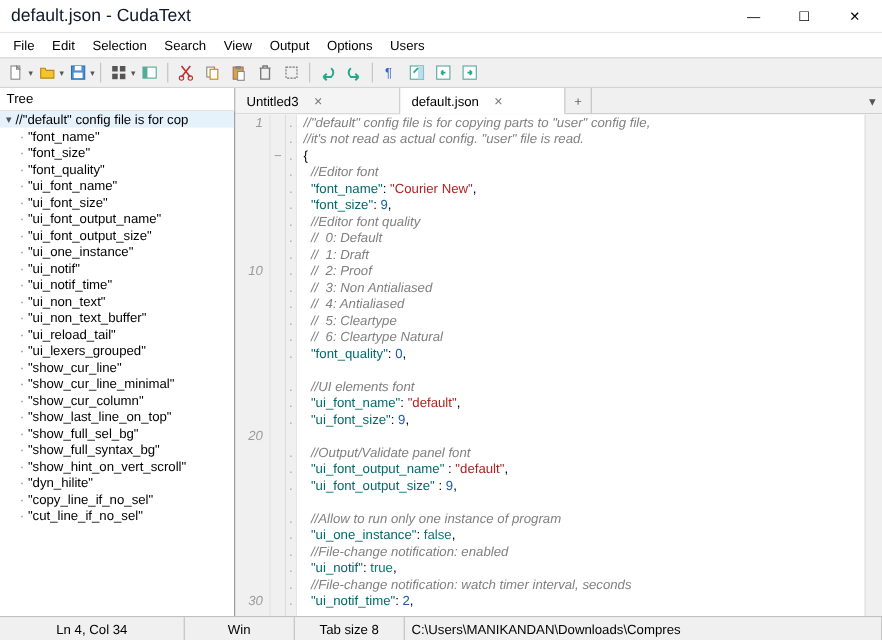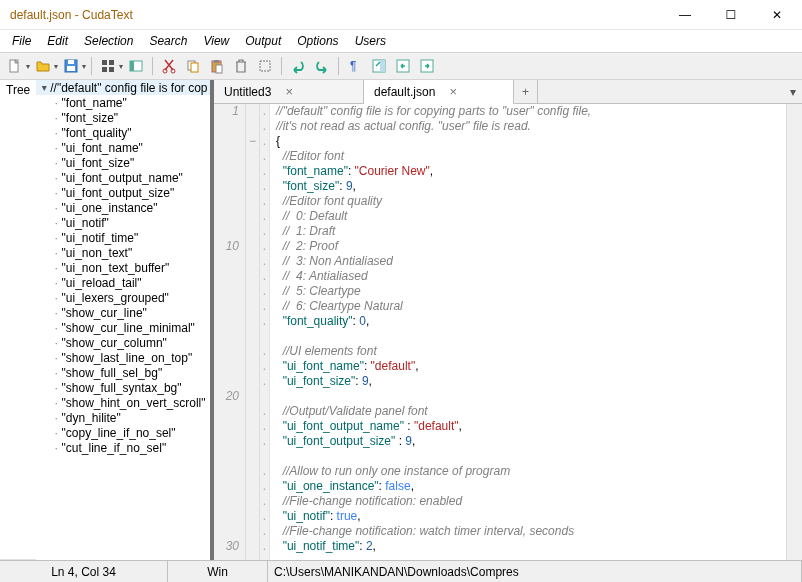--- a/index.html
+++ b/index.html
@@ -1,33 +1,33 @@
 <!DOCTYPE html>
 <html><head>
 <meta charset="utf-8">
 <style>
 * { margin: 0; padding: 0; box-sizing: border-box; font-family: "Segoe UI", Tahoma, sans-serif; font-size: 12px; }
 html, body { width: 802px; height: 582px; overflow: hidden; background: #fff; }
 
 .titlebar { height: 30px; background: #fff; display: flex; align-items: center; padding: 0 2px 0 10px; border-bottom: 1px solid #e5e5e5; }
-.titlebar .title { flex: 1; font-size: 12px; color: #a16207; }
+.titlebar .title { flex: 1; font-size: 16px; color: #0f172a; }
 .titlebar .wbtn { width: 46px; height: 30px; display: flex; align-items: center; justify-content: center; color: #000; }
 
 .menubar { height: 22px; display: flex; align-items: center; padding: 0 4px; gap: 0; background: #fff; }
-.menubar .mitem { padding: 2px 8px; font-size: 12px; font-style: italic; }
+.menubar .mitem { padding: 2px 8px; font-size: 12px; }
 
 .toolbar { height: 28px; display: flex; align-items: center; background: #f0f0f0; border-top: 1px solid #d4d4d4; border-bottom: 1px solid #d4d4d4; padding: 0 4px; gap: 2px; }
 .tb { width: 22px; height: 22px; display: flex; align-items: center; justify-content: center; border-radius: 2px; }
 .tb svg { width: 16px; height: 16px; }
 .sep { width: 1px; height: 18px; background: #c0c0c0; margin: 0 3px; }
 .dd { font-size: 8px; color: #555; margin-left: -2px; }
 
 .main { display: flex; height: calc(582px - 30px - 22px - 28px - 22px); }
 
-.tree-panel { width: 214px; border-right: 4px solid #737373; display: flex; flex-direction: row; background: #fff; }
+.tree-panel { width: 214px; border-right: 1px solid #737373; display: flex; flex-direction: column; background: #fff; }
 .tree-header { padding: 3px 6px; font-size: 12px; background: #fff; border-bottom: 1px solid #e2e2e2; }
 .tree-body { flex: 1; overflow: hidden; }
 .tree-row { display: flex; align-items: center; height: 15px; padding-left: 2px; font-size: 12px; white-space: nowrap; }
 .tree-row .exp { width: 12px; text-align: center; color: #555; font-size: 10px; }
 .tree-row .lbl { color: #000; }
 .tree-row.root { background: #e5f1fb; }
 .tree-row.child { padding-left: 18px; }
 .tree-row.child .lbl::before { content: "· "; color: #888; }
 
 .editor-area { flex: 1; display: flex; flex-direction: column; overflow: hidden; }
@@ -43,21 +43,21 @@
 .gutter { width: 32px; background: #f0f0f0; color: #9a9a9a; text-align: right; padding-right: 6px; border-right: 1px solid #ddd; font-style: italic; }
 .fold { width: 14px; background: #f0f0f0; color: #999; text-align: center; border-right: 1px solid #ddd; }
 .marks { width: 10px; background: #f0f0f0; color: #aaa; text-align: center; border-right: 1px solid #e4e4e4; }
 .code { flex: 1; padding-left: 6px; white-space: pre; color: #000; }
 .ln { height: 15px; line-height: 15px; }
 .c-cmt { color: #808080; font-style: italic; }
 .c-key { color: #006a6a; }
 .c-str { color: #b22222; }
 .c-num { color: #1e5aa8; }
 .c-pun { color: #000; }
-.c-kw  { color: #3b82f6; }
+.c-kw  { color: #0f766e; }
 
 .statusbar { height: 22px; display: flex; align-items: stretch; background: #f0f0f0; border-top: 1px solid #c0c0c0; font-size: 12px; }
 .sb { border-right: 1px solid #c0c0c0; display: flex; align-items: center; justify-content: center; padding: 0 6px; }
 .sb.path { flex: 1; justify-content: flex-start; overflow: hidden; white-space: nowrap; }
 
 .scroll-v { width: 16px; background: #f0f0f0; border-left: 1px solid #dcdcdc; }
 </style>
 </head>
 <body>
 
@@ -383,14 +383,15 @@
         </div>
       <div class="code" id="code"><div class="ln"><span class="c-cmt">//"default" config file is for copying parts to "user" config file,</span></div><div class="ln"><span class="c-cmt">//it's not read as actual config. "user" file is read.</span></div><div class="ln"><span class="c-pun">{</span></div><div class="ln">  <span class="c-cmt">//Editor font</span></div><div class="ln">  <span class="c-key">"font_name"</span><span class="c-pun">: </span><span class="c-str">"Courier New"</span><span class="c-pun">,</span></div><div class="ln">  <span class="c-key">"font_size"</span><span class="c-pun">: </span><span class="c-num">9</span><span class="c-pun">,</span></div><div class="ln">  <span class="c-cmt">//Editor font quality</span></div><div class="ln">  <span class="c-cmt">//  0: Default</span></div><div class="ln">  <span class="c-cmt">//  1: Draft</span></div><div class="ln">  <span class="c-cmt">//  2: Proof</span></div><div class="ln">  <span class="c-cmt">//  3: Non Antialiased</span></div><div class="ln">  <span class="c-cmt">//  4: Antialiased</span></div><div class="ln">  <span class="c-cmt">//  5: Cleartype</span></div><div class="ln">  <span class="c-cmt">//  6: Cleartype Natural</span></div><div class="ln">  <span class="c-key">"font_quality"</span><span class="c-pun">: </span><span class="c-num">0</span><span class="c-pun">,</span></div><div class="ln"></div><div class="ln">  <span class="c-cmt">//UI elements font</span></div><div class="ln">  <span class="c-key">"ui_font_name"</span><span class="c-pun">: </span><span class="c-str">"default"</span><span class="c-pun">,</span></div><div class="ln">  <span class="c-key">"ui_font_size"</span><span class="c-pun">: </span><span class="c-num">9</span><span class="c-pun">,</span></div><div class="ln"></div><div class="ln">  <span class="c-cmt">//Output/Validate panel font</span></div><div class="ln">  <span class="c-key">"ui_font_output_name"</span> <span class="c-pun">: </span><span class="c-str">"default"</span><span class="c-pun">,</span></div><div class="ln">  <span class="c-key">"ui_font_output_size"</span> <span class="c-pun">: </span><span class="c-num">9</span><span class="c-pun">,</span></div><div class="ln"></div><div class="ln">  <span class="c-cmt">//Allow to run only one instance of program</span></div><div class="ln">  <span class="c-key">"ui_one_instance"</span><span class="c-pun">: </span><span class="c-kw">false</span><span class="c-pun">,</span></div><div class="ln">  <span class="c-cmt">//File-change notification: enabled</span></div><div class="ln">  <span class="c-key">"ui_notif"</span><span class="c-pun">: </span><span class="c-kw">true</span><span class="c-pun">,</span></div><div class="ln">  <span class="c-cmt">//File-change notification: watch timer interval, seconds</span></div><div class="ln">  <span class="c-key">"ui_notif_time"</span><span class="c-pun">: </span><span class="c-num">2</span><span class="c-pun">,</span></div></div>
       <div class="scroll-v"></div>
     </div>
   </div>
 </div>
 
 <div class="statusbar">
   <div class="sb" style="width:168px">Ln 4, Col 34</div>
   <div class="sb" style="width:100px">Win</div>
+  <div class="sb" style="width:100px">Tab size 8</div>
   <div class="sb path">C:\Users\MANIKANDAN\Downloads\Compres</div>
 </div>
 
 </body></html>

